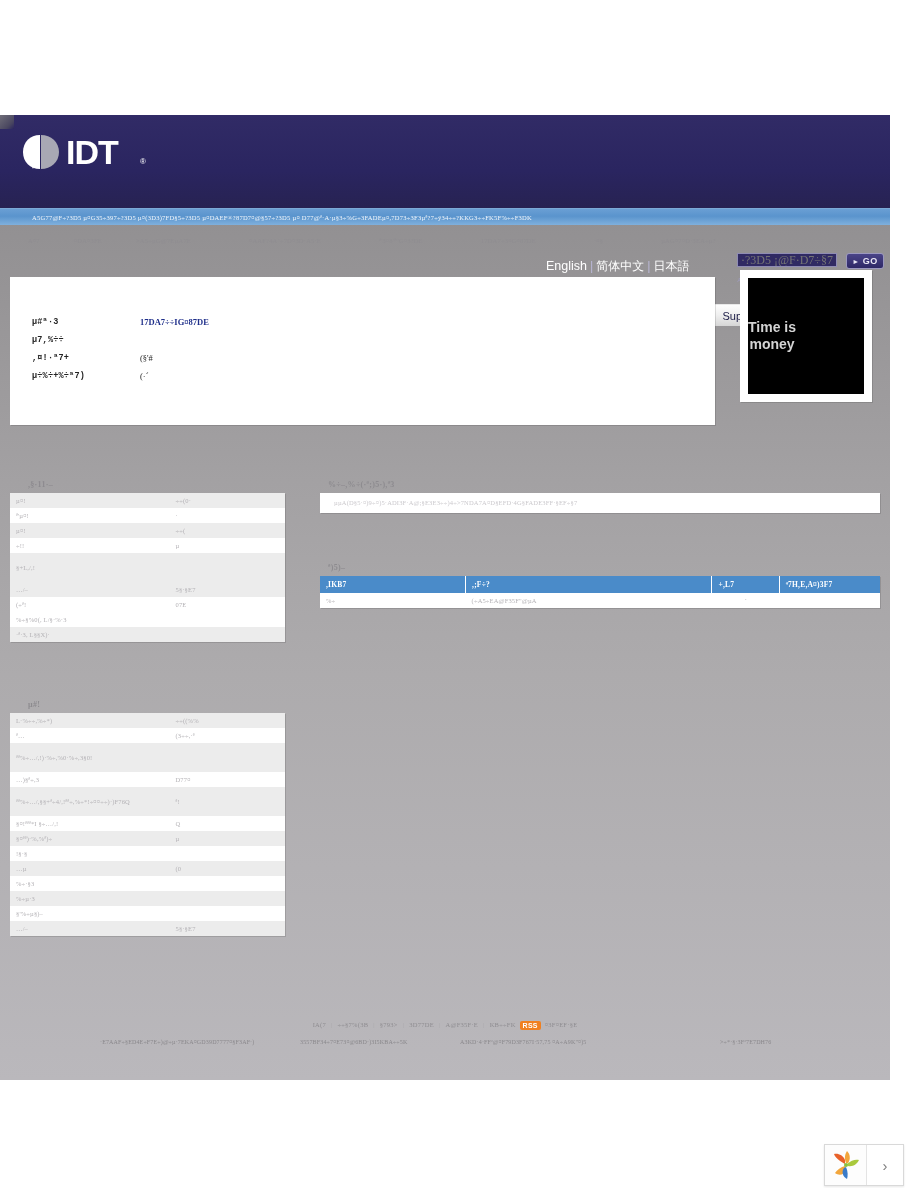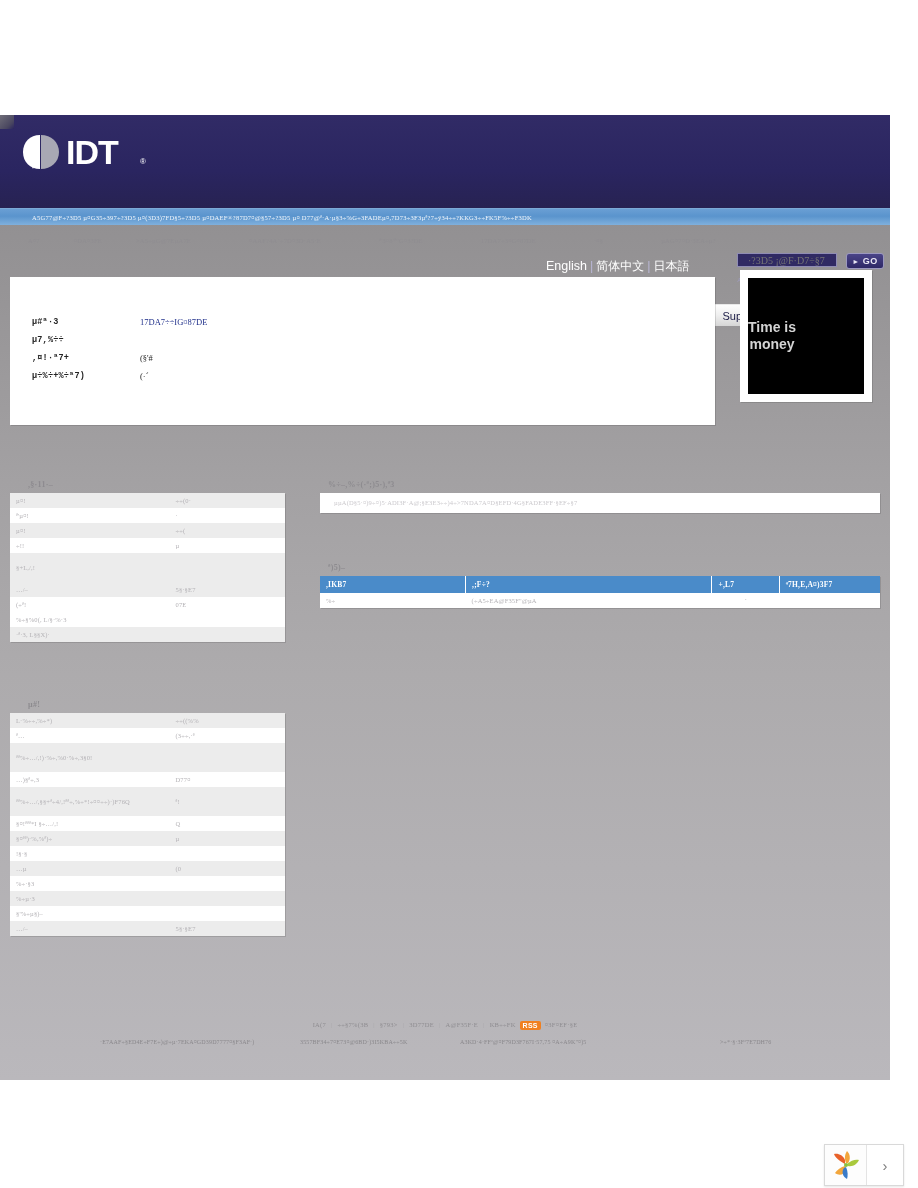--- a/index.html
+++ b/index.html
@@ -70,23 +70,23 @@
 
   
   .search-wrap {
     position: absolute; left: 737px; top: 138px;
   }
   .search-input {
     width: 100px; height: 14px;
     background: #302a63;
     border: 1px solid #8f8cb4;
     color: #6c6994;
-    font-size: 10px;
+    font-size: 12px;
     font-family: "Liberation Serif", serif;
-    padding: 0 10px;
+    padding: 0 3px;
     vertical-align: top;
     outline: none;
   }
   .go-btn {
     display: inline-block;
     width: 38px; height: 16px;
     margin-left: 5px;
     border: 1px solid #9b98bf;
     border-radius: 3px;
     background: linear-gradient(180deg,#4a4488 0%,#2e2866 100%);
@@ -175,21 +175,21 @@
     font-size: 8.5px;
     color: #232323;
     font-weight: bold;
     letter-spacing: .2px;
     font-family: Liberation Mono, monospace;
   }
   .spec-value {
     font-size: 8.5px;
     color: #232323;
   }
-  .spec-value.link { color:#1f2f8a; }
+  .spec-value.link { color:#1f2f8a;font-weight:bold; }
   .desc {
     position: absolute; left: 95px; top: 112px;
     width: 600px;
     font-size: 7.5px;
     line-height: 11.5px;
     color: #151515;
     letter-spacing: .1px;
   }
 
   

